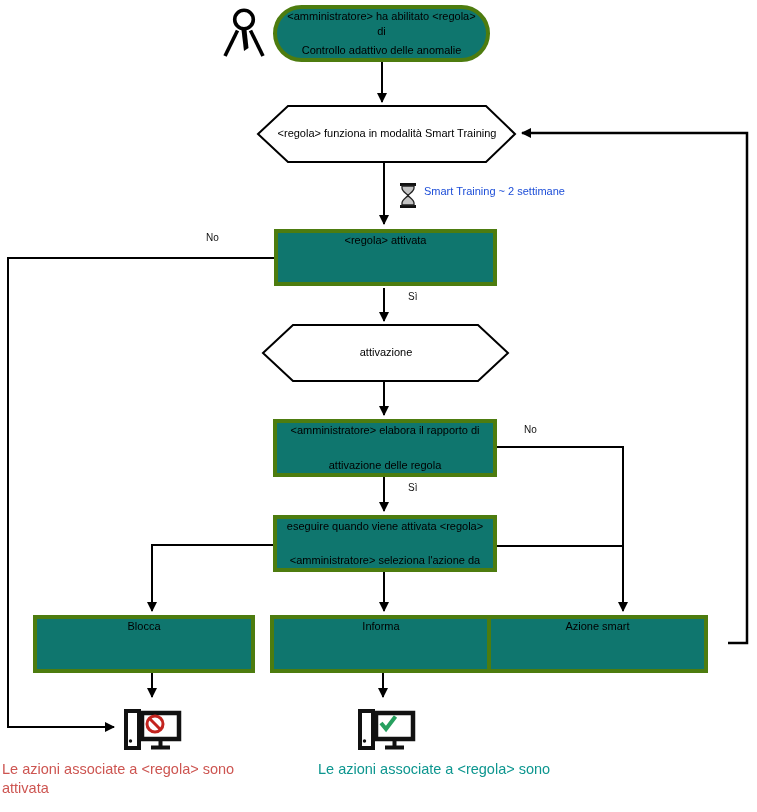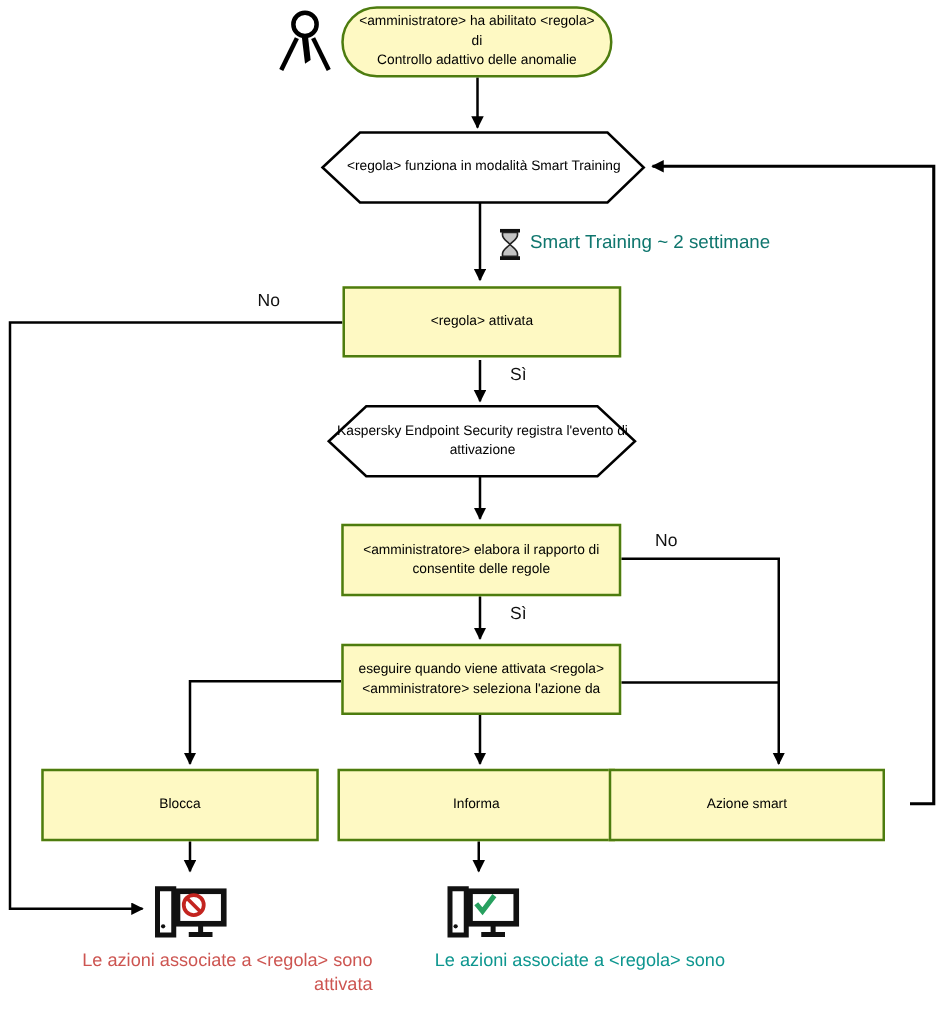--- a/index.html
+++ b/index.html
@@ -3,36 +3,36 @@
 <meta charset="utf-8">
 <style>
   html,body { margin:0; padding:0; background:#ffffff; }
   #canvas {
     position:relative; width:757px; height:812px; background:#ffffff;
     font-family:"Liberation Sans","DejaVu Sans",sans-serif; color:#000;
     overflow:hidden;
   }
   #connectors { position:absolute; left:0; top:0; }
   .node {
-    position:absolute; box-sizing:border-box; background:#fef9c3;
-    border:2px solid #4d7c0f; display:flex; flex-direction:column;
-    align-items:center; justify-content:center; text-align:center;
+    position:absolute; box-sizing:border-box; background:#0f766e;
+    border:4px solid #4d7c0f; display:flex; flex-direction:column;
+    align-items:center; justify-content:space-between; text-align:center;
     font-size:11px; line-height:1.4;
   }
   .hex-text {
     position:absolute; display:flex; flex-direction:column; align-items:center;
     justify-content:center; text-align:center; font-size:11px; line-height:1.4;
     background:transparent;
   }
   .stadium { border-radius:29px; padding:0 10px; }
   .nowrap { white-space:nowrap; }
-  .edge-label { position:absolute; font-size:14px; color:#111; }
-  .duration-label { position:absolute; font-size:15px; color:#0f766e; white-space:nowrap; }
+  .edge-label { position:absolute; font-size:10px; color:#111; }
+  .duration-label { position:absolute; font-size:11px; color:#1d4ed8; white-space:nowrap; }
   .outcome {
-    position:absolute; text-align:right; font-size:14.5px; line-height:1.3;
+    position:absolute; text-align:left; font-size:14.5px; line-height:1.3;
   }
   .outcome.blocked { color:#cd5551; }
   .outcome.allowed { color:#0d968f; }
   .icon { position:absolute; }
 </style>
 </head>
 <body>
 
 <div id="canvas">
 
@@ -88,27 +88,26 @@
     <path d="M3,22 H15 V20 C15,16.5 10.5,14.5 9,12.5 C7.5,14.5 3,16.5 3,20 Z" fill="#c4c4c4" stroke="#222" stroke-width="1.3"></path>
   </svg>
   <div class="duration-label" style="left:424px;top:185px;">Smart Training ~ 2 settimane</div>
 
   <div class="node nowrap" style="left:274px;top:229px;width:223px;height:57px;">&lt;regola&gt; attivata</div>
 
   <div class="edge-label" style="left:206px;top:232px;">No</div>
   <div class="edge-label" style="left:408px;top:291px;">Sì</div>
 
   <div class="hex-text" style="left:261px;top:325px;width:250px;height:56px;">
-    <div>Kaspersky Endpoint Security registra l'evento di</div>
     <div>attivazione</div>
   </div>
 
   <div class="node" style="left:273px;top:419px;width:224px;height:58px;">
     <div>&lt;amministratore&gt; elabora il rapporto di</div>
-    <div>consentite delle regole</div>
+    <div>attivazione delle regola</div>
   </div>
 
   <div class="edge-label" style="left:524px;top:424px;">No</div>
   <div class="edge-label" style="left:408px;top:482px;">Sì</div>
 
   <div class="node" style="left:273px;top:515px;width:224px;height:57px;">
     <div>eseguire quando viene attivata &lt;regola&gt;</div>
     <div>&lt;amministratore&gt; seleziona l'azione da</div>
   </div>
 

